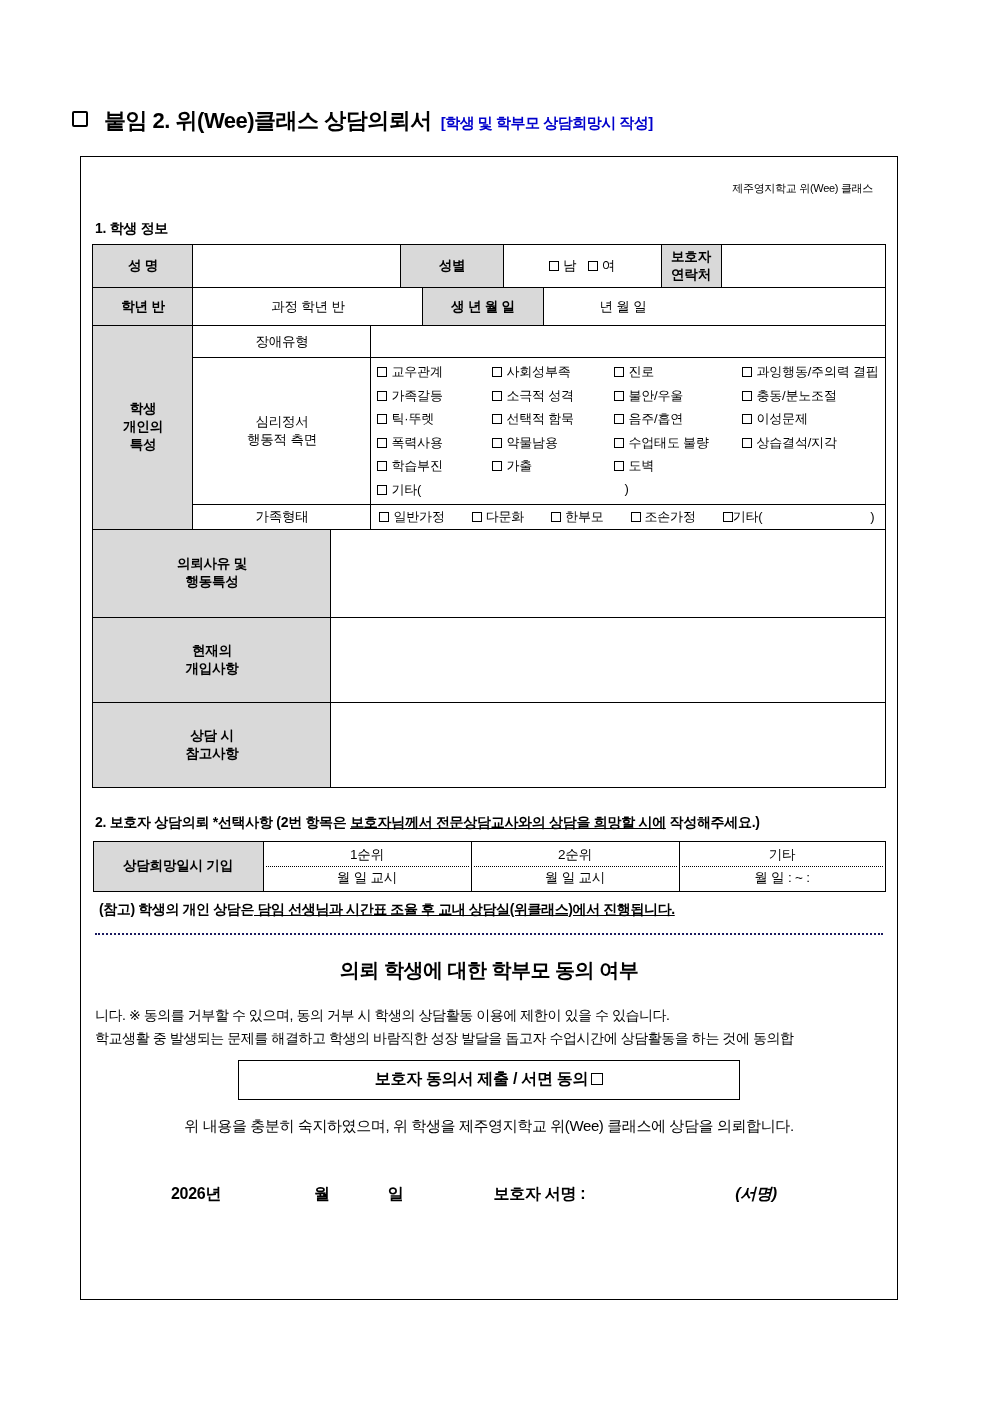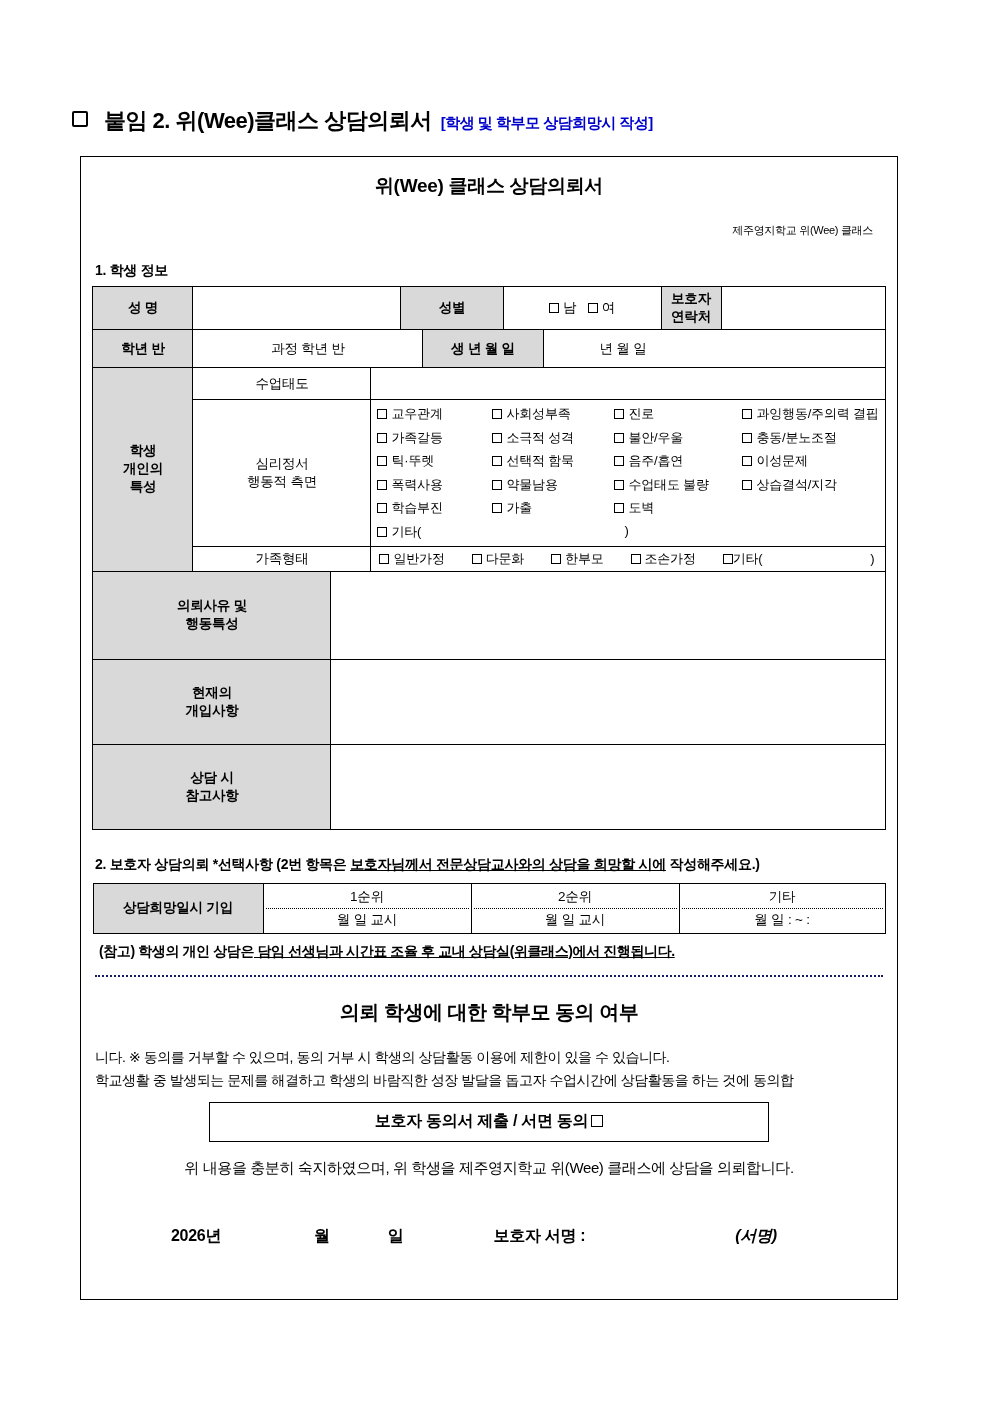--- a/index.html
+++ b/index.html
@@ -191,21 +191,21 @@
     letter-spacing: -0.5px;
   }
   .consent-body {
     font-size: 14px;
     margin: 20px 14px 0 14px;
     line-height: 1.65;
     letter-spacing: -0.45px;
   }
   .consent-box {
     margin: 10px auto 0;
-    width: 560px;
+    width: 502px;
     border: 1.3px solid #000;
     text-align: center;
     font-size: 16px;
     font-weight: bold;
     padding: 8px 0 9px;
     letter-spacing: -0.3px;
   }
   .consent-box .cb { width: 12px; height: 12px; margin-left: 3px; margin-right: 0; }
 
   .consent-final {
@@ -234,21 +234,20 @@
 <body>
 
 <div class="doc-heading">
   <span class="heading-box"></span>
   <span class="heading-main">붙임 2. 위(Wee)클래스 상담의뢰서</span>
   <span class="heading-sub">[학생 및 학부모 상담희망시 작성]</span>
 </div>
 
 <div class="frame">
 
-  <div class="form-title">위(Wee) 클래스 상담의뢰서</div>
   <div class="form-org">제주영지학교 위(Wee) 클래스</div>
 
   <div class="section-label">1. 학생 정보</div>
 
   <table class="grid">
     <colgroup>
       <col style="width:100px">
         <col style="width:138px">
         <col style="width:40px">
       <col style="width:30px">
@@ -280,21 +279,21 @@
       <td class="hd" colspan="2">생 년 월 일</td>
       <td class="ctr" colspan="4" style="text-align:left;padding-left:56px">년         월         일</td>
     </tr>
 
     <tr>
       <td class="hd" rowspan="3">
         <div>학생</div>
         <div>개인의</div>
         <div>특성</div>
       </td>
-      <td class="ctr" colspan="2" style="height:32px">수업태도</td>
+      <td class="ctr" colspan="2" style="height:32px">장애유형</td>
       <td class="blank" colspan="8"></td>
     </tr>
 
     <tr>
       <td class="ctr" colspan="2">
         <div>심리정서</div>
         <div>행동적 측면</div>
       </td>
       <td colspan="8" style="padding:0">
         <div class="cbgrid">

